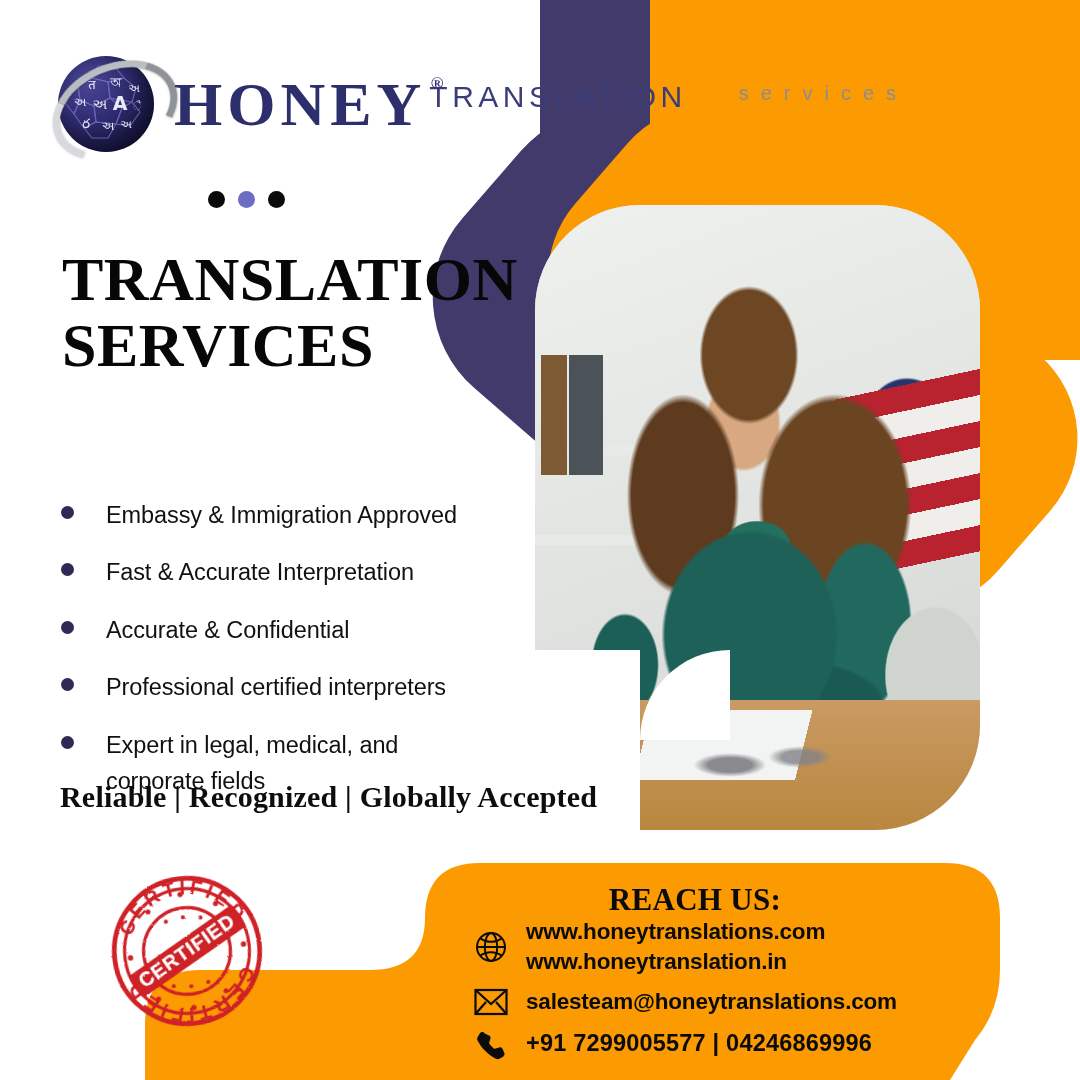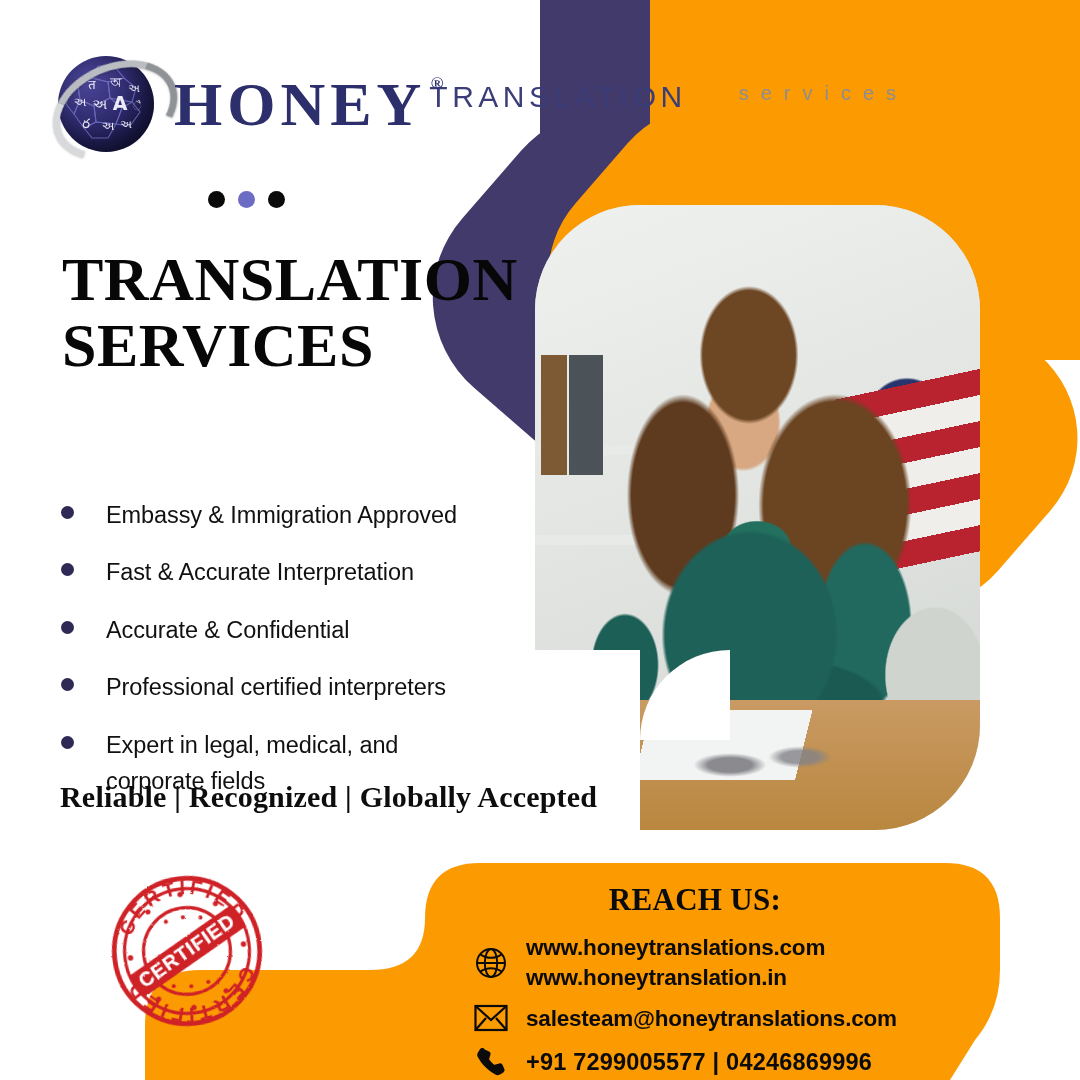--- a/index.html
+++ b/index.html
@@ -215,24 +215,24 @@
     position:absolute;left:108px;top:872px;
     width:158px;height:158px;z-index:7;
     transform:rotate(-7deg);
   }
 
   
   .reach{position:absolute;left:470px;top:882px;z-index:8;width:560px;}
   .reach-title{
     font-family:"Liberation Serif",serif;
     font-size:31px;font-weight:700;color:#0b0b0b;
-    text-align:center;letter-spacing:.3px;margin-bottom:16px;
+    text-align:center;letter-spacing:.3px;
     padding-right:110px;
   }
-  .contact-row{display:flex;align-items:center;margin-bottom:13px;}
+  .contact-row{display:flex;margin-bottom:13px;}
   .c-icon{width:42px;flex:none;display:flex;align-items:center;justify-content:center;margin-right:14px;}
   .c-text{
     font-family:"Liberation Sans",sans-serif;
     font-size:22.5px;font-weight:700;color:#0b0b0b;
     line-height:1.2;letter-spacing:-.2px;
   }
   .c-text .l2{display:block;margin-top:3px;}
   .c-text.phone{font-size:23.5px;letter-spacing:.2px;}
 </style>
 </head>

